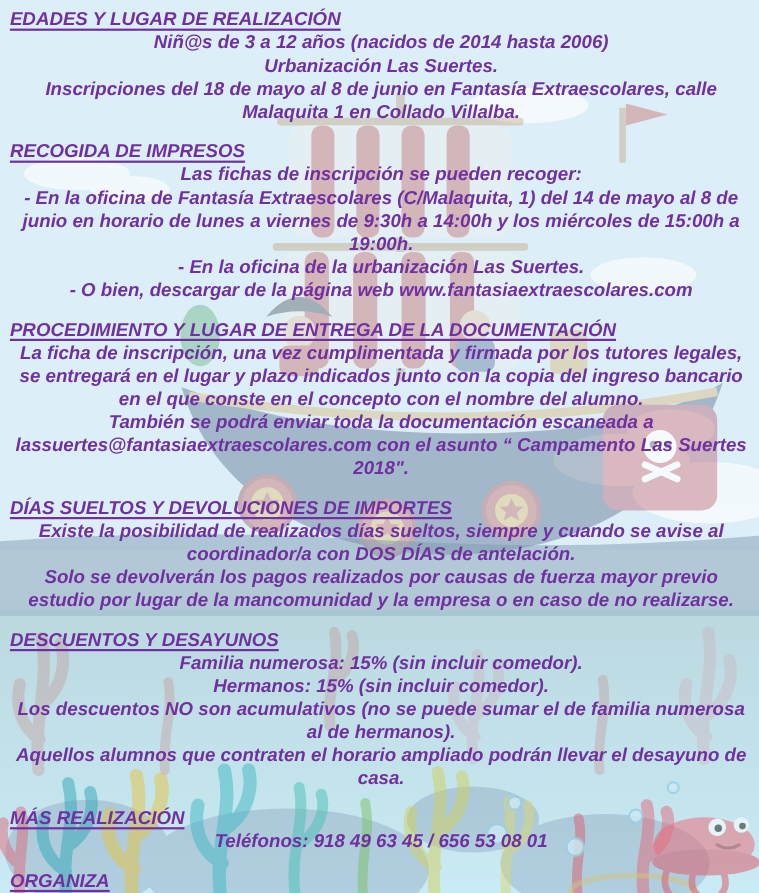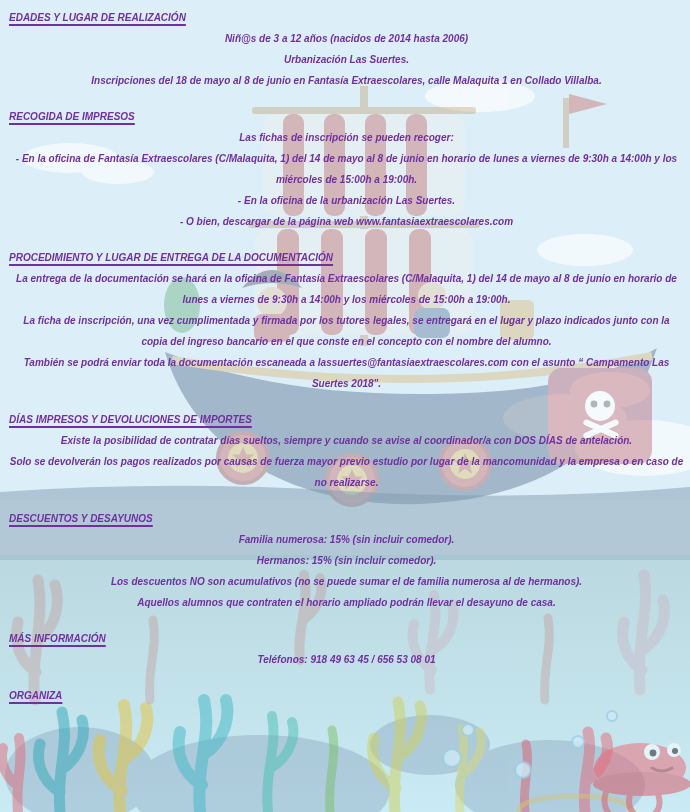--- a/index.html
+++ b/index.html
@@ -6,21 +6,21 @@
   body{width:690px;height:812px;overflow:hidden;background:#ffffff;}
   .poster{
     position:relative;width:690px;height:812px;overflow:hidden;
     background:linear-gradient(180deg,#dceef8 0%,#e6f3fa 45%,#e9f5fb 60%,#d9eef5 100%);
     font-family:"Liberation Sans",sans-serif;
   }
   .bg{position:absolute;inset:0;pointer-events:none;}
   .content{
     position:absolute;inset:0;padding:7px 6px 0 9px;
     color:#7030A0;font-style:italic;font-weight:bold;
-    font-size:10px;line-height:21px;
+    font-size:17px;line-height:21px;
   }
   section{margin:0 0 15px 0;}
   section.gap-lg{margin-bottom:15px;}
   .heading{margin:0;}
   .heading span{
     text-decoration:underline;
     text-decoration-thickness:1.5px;
     text-underline-offset:3px;
   }
   p{margin:0;text-align:center;}
@@ -186,41 +186,40 @@
     <section>
       <div class="heading"><span>RECOGIDA DE IMPRESOS</span></div>
       <p>Las fichas de inscripción se pueden recoger:</p>
       <p>- En la oficina de Fantasía Extraescolares (C/Malaquita, 1) del 14 de mayo al 8 de junio en horario de lunes a viernes de 9:30h a 14:00h y los miércoles de 15:00h a 19:00h.</p>
       <p>- En la oficina de la urbanización Las Suertes.</p>
       <p>- O bien, descargar de la página web www.fantasiaextraescolares.com</p>
     </section>
 
     <section>
       <div class="heading"><span>PROCEDIMIENTO Y LUGAR DE ENTREGA DE LA DOCUMENTACIÓN</span></div>
-      <p>La entrega de la documentación se hará en la oficina de Fantasía Extraescolares (C/Malaquita, 1) del 14 de mayo al 8 de junio en horario de lunes a viernes de 9:30h a 14:00h y los miércoles de 15:00h a 19:00h.</p>
       <p>La ficha de inscripción, una vez cumplimentada y firmada por los tutores legales, se entregará en el lugar y plazo indicados junto con la copia del ingreso bancario en el que conste en el concepto con el nombre del alumno.</p>
       <p>También se podrá enviar toda la documentación escaneada a lassuertes@fantasiaextraescolares.com con el asunto “ Campamento Las Suertes 2018".</p>
     </section>
 
     <section>
-      <div class="heading"><span>DÍAS IMPRESOS Y DEVOLUCIONES DE IMPORTES</span></div>
-      <p>Existe la posibilidad de contratar días sueltos, siempre y cuando se avise al coordinador/a con DOS DÍAS de antelación.</p>
+      <div class="heading"><span>DÍAS SUELTOS Y DEVOLUCIONES DE IMPORTES</span></div>
+      <p>Existe la posibilidad de realizados días sueltos, siempre y cuando se avise al coordinador/a con DOS DÍAS de antelación.</p>
       <p>Solo se devolverán los pagos realizados por causas de fuerza mayor previo estudio por lugar de la mancomunidad y la empresa o en caso de no realizarse.</p>
     </section>
 
     <section class="gap-lg">
       <div class="heading"><span>DESCUENTOS Y DESAYUNOS</span></div>
       <p>Familia numerosa: 15% (sin incluir comedor).</p>
       <p>Hermanos: 15% (sin incluir comedor).</p>
       <p>Los descuentos NO son acumulativos (no se puede sumar el de familia numerosa al de hermanos).</p>
       <p>Aquellos alumnos que contraten el horario ampliado podrán llevar el desayuno de casa.</p>
     </section>
 
     <section>
-      <div class="heading"><span>MÁS INFORMACIÓN</span></div>
+      <div class="heading"><span>MÁS REALIZACIÓN</span></div>
       <p>Teléfonos: 918 49 63 45 / 656 53 08 01</p>
     </section>
 
     <section>
       <div class="heading"><span>ORGANIZA</span></div>
 
     </section>
 
   </div>
 </div>

